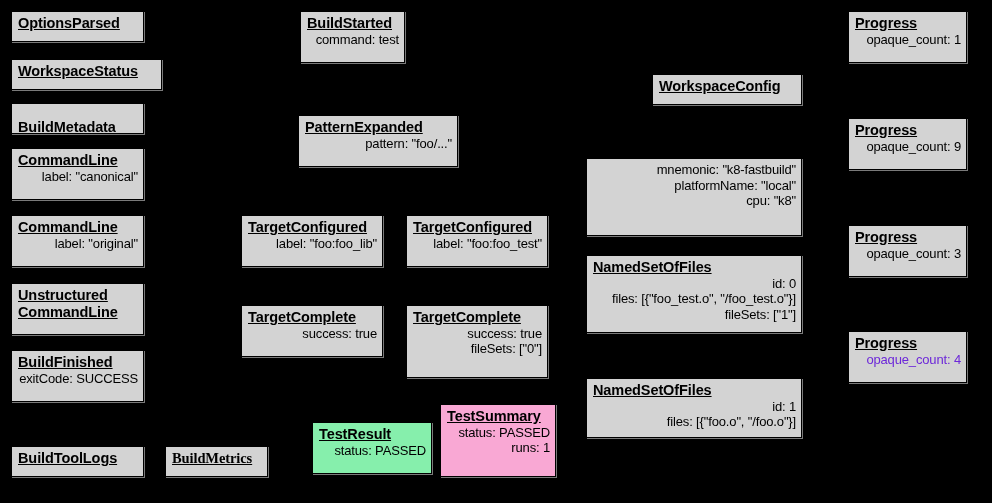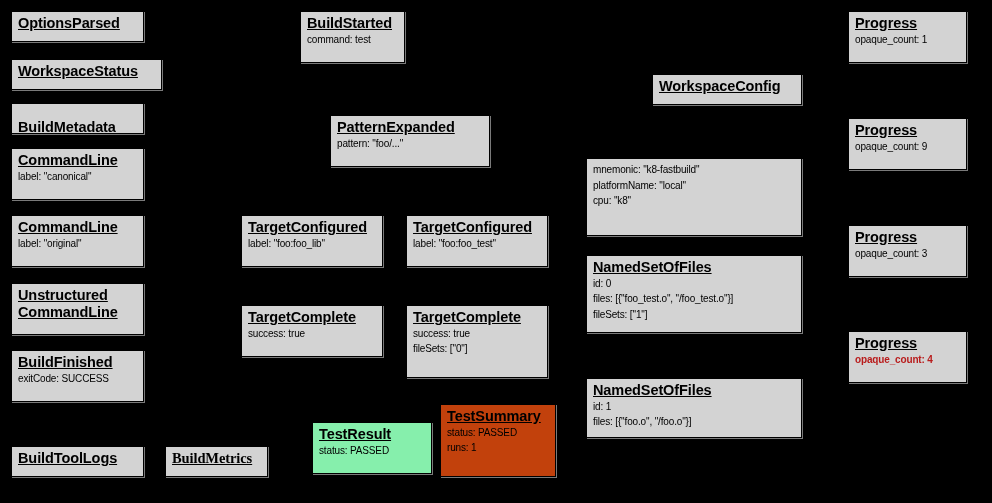--- a/index.html
+++ b/index.html
@@ -33,26 +33,27 @@
     white-space: nowrap;
     letter-spacing: -0.1px;
   }
   .node-title.two-line {
     white-space: normal;
   }
   .node-attrs {
     margin-top: 0px;
   }
   .attr {
-    font-size: 10px;
+    font-size: 13px;
     font-weight: normal;
     color: #000000;
     line-height: 15.5px;
     white-space: nowrap;
     letter-spacing: -0.15px;
+    text-align: right;
   }
 </style>
 </head>
 <body>
 
 <div id="canvas" style="width: 992px; height: 503px; background: rgb(0, 0, 0);">
     <div class="node" style="left: 11px; top: 11px; width: 133px; height: 31px; background: rgb(211, 211, 211); border-color: rgb(0, 0, 0);">
       <div class="node-title" style="color: rgb(0, 0, 0);">OptionsParsed</div>
     </div>
     <div class="node" style="left: 11px; top: 59px; width: 151px; height: 31px; background: rgb(211, 211, 211); border-color: rgb(0, 0, 0);">
@@ -87,21 +88,21 @@
     </div>
     <div class="node" style="left: 165px; top: 446px; width: 103px; height: 31px; background: rgb(211, 211, 211); border-color: rgb(0, 0, 0); font-family: Liberation Serif, serif;">
       <div class="node-title" style="color: rgb(0, 0, 0);">BuildMetrics</div>
     </div>
     <div class="node" style="left: 300px; top: 11px; width: 105px; height: 52px; background: rgb(211, 211, 211); border-color: rgb(0, 0, 0);">
       <div class="node-title" style="color: rgb(0, 0, 0);">BuildStarted</div>
       <div class="node-attrs">
         <div class="attr" style="color: rgb(0, 0, 0);">command: test</div>
       </div>
     </div>
-    <div class="node" style="left: 298px; top: 115px; width: 160px; height: 52px; background: rgb(211, 211, 211); border-color: rgb(0, 0, 0); margin-left: 32px;">
+    <div class="node" style="left: 298px; top: 115px; width: 160px; height: 52px; background: rgb(211, 211, 211); border-color: rgb(0, 0, 0);">
       <div class="node-title" style="color: rgb(0, 0, 0);">PatternExpanded</div>
       <div class="node-attrs">
         <div class="attr" style="color: rgb(0, 0, 0);">pattern: "foo/..."</div>
       </div>
     </div>
     <div class="node" style="left: 241px; top: 215px; width: 142px; height: 52px; background: rgb(211, 211, 211); border-color: rgb(0, 0, 0);">
       <div class="node-title" style="color: rgb(0, 0, 0);">TargetConfigured</div>
       <div class="node-attrs">
         <div class="attr" style="color: rgb(0, 0, 0);">label: "foo:foo_lib"</div>
       </div>
@@ -124,21 +125,21 @@
         <div class="attr" style="color: rgb(0, 0, 0);">success: true</div>
         <div class="attr" style="color: rgb(0, 0, 0);">fileSets: ["0"]</div>
       </div>
     </div>
     <div class="node" style="left: 312px; top: 422px; width: 120px; height: 52px; background: #86efac; border-color: rgb(0, 0, 0);">
       <div class="node-title" style="color: rgb(0, 0, 0);">TestResult</div>
       <div class="node-attrs">
         <div class="attr" style="color: rgb(0, 0, 0);">status: PASSED</div>
       </div>
     </div>
-    <div class="node" style="left: 440px; top: 404px; width: 116px; height: 73px; background: #c2410c; border-color: rgb(0, 0, 0);">
+    <div class="node" style="left: 440px; top: 404px; width: 116px; height: 73px; background: #f9a8d4; border-color: rgb(0, 0, 0);">
       <div class="node-title" style="color: rgb(0, 0, 0);">TestSummary</div>
       <div class="node-attrs">
         <div class="attr" style="color: rgb(0, 0, 0);">status: PASSED</div>
         <div class="attr" style="color: rgb(0, 0, 0);">runs: 1</div>
       </div>
     </div>
     <div class="node" style="left: 652px; top: 74px; width: 150px; height: 31px; background: rgb(211, 211, 211); border-color: rgb(0, 0, 0);">
       <div class="node-title" style="color: rgb(0, 0, 0);">WorkspaceConfig</div>
     </div>
     <div class="node" style="left: 586px; top: 158px; width: 216px; height: 78px; background: rgb(211, 211, 211); border-color: rgb(0, 0, 0);">
@@ -177,16 +178,16 @@
     </div>
     <div class="node" style="left: 848px; top: 225px; width: 119px; height: 52px; background: rgb(211, 211, 211); border-color: rgb(0, 0, 0);">
       <div class="node-title" style="color: rgb(0, 0, 0);">Progress</div>
       <div class="node-attrs">
         <div class="attr" style="color: #000000;">opaque_count: 3</div>
       </div>
     </div>
     <div class="node" style="left: 848px; top: 331px; width: 119px; height: 52px; background: rgb(211, 211, 211); border-color: rgb(0, 0, 0);">
       <div class="node-title" style="color: rgb(0, 0, 0);">Progress</div>
       <div class="node-attrs">
-        <div class="attr" style="color: #b91c1c; font-weight: bold;">opaque_count: 4</div>
+        <div class="attr" style="color: #6d28d9;">opaque_count: 4</div>
       </div>
     </div>
   </div>
 
 </body></html>

